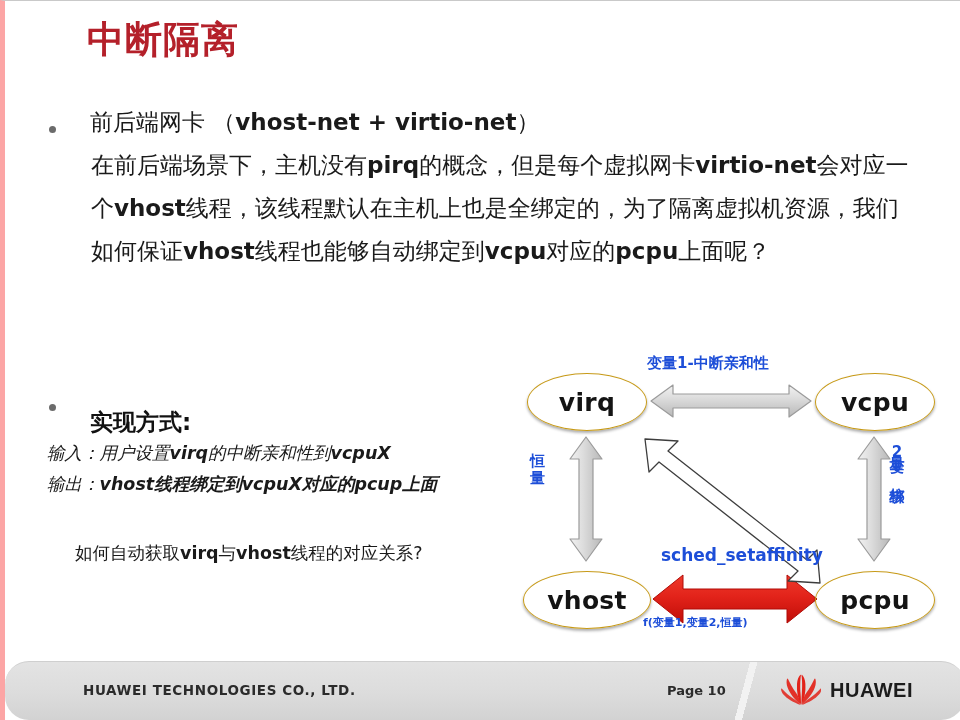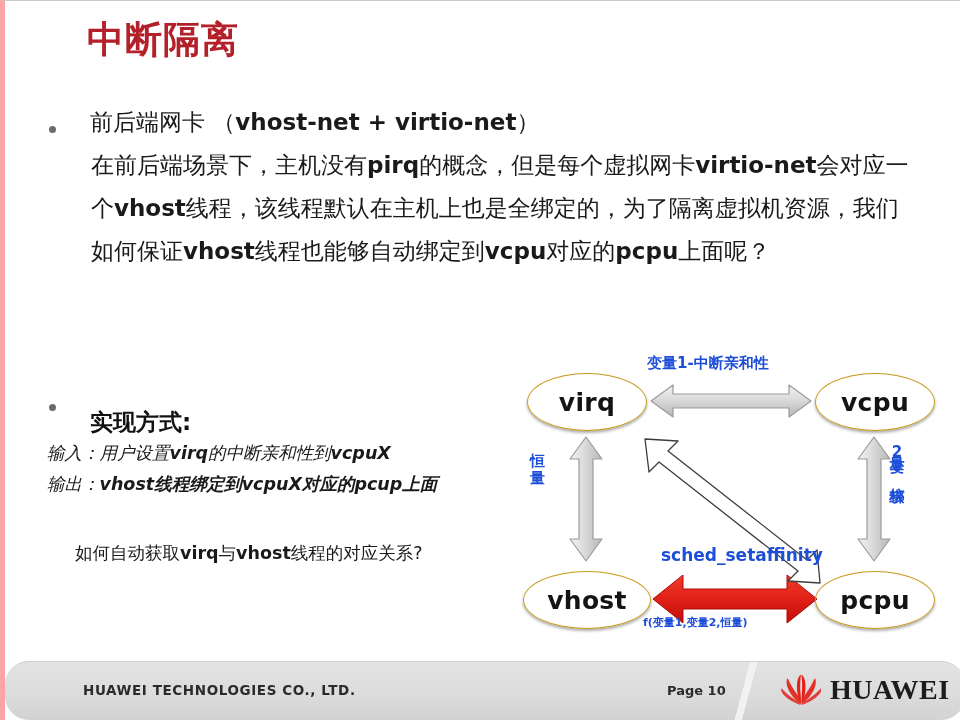--- a/index.html
+++ b/index.html
@@ -136,22 +136,22 @@
   }
   #footer-slash{
     position:absolute;left:718px;top:0;width:46px;height:58px;
     background:linear-gradient(105deg,transparent 0 44%,#f2f2f2 44% 56%,transparent 56% 100%);
   }
   #logo-wrap{
     position:absolute;left:776px;top:12px;
     display:flex;align-items:center;gap:9px;
   }
   #logo-text{
-    font-size:28px;font-weight:bold;color:#1c1c1c;letter-spacing:.5px;
-    font-family:Liberation Serif, serif;
+    font-size:20px;font-weight:bold;color:#1c1c1c;letter-spacing:.5px;
+    font-family:Liberation Sans, sans-serif;
   }
 </style>
 </head>
 <body>
 
 <div id="slide">
 
   <div id="title">中断隔离</div>
 
   <div id="body-block">

